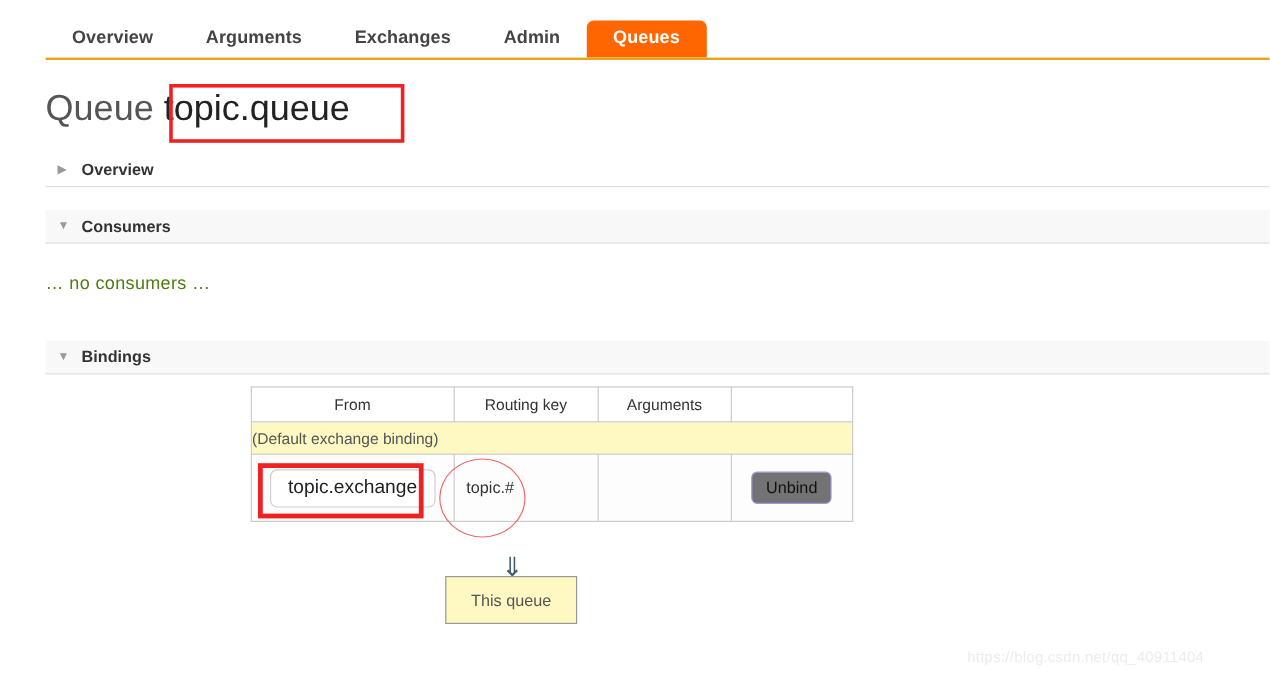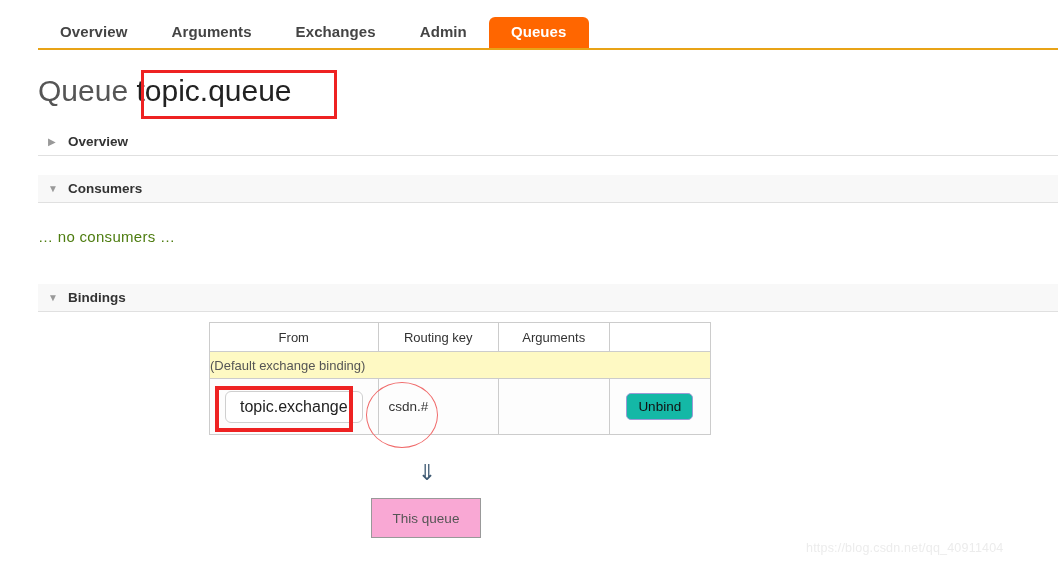--- a/index.html
+++ b/index.html
@@ -182,21 +182,21 @@
     cursor: pointer;
   }
   .rkey-text {
     display: block;
     padding-left: 10px;
     font-size: 13.5px;
     color: #333;
   }
   .btn-unbind {
     display: inline-block;
-    background: #14b8a6;
+    background: #737373;
     border: 1px solid #9a9ad6;
     border-radius: 5px;
     padding: 4px 11px;
     font-size: 13.5px;
     color: #111;
     line-height: 17px;
     cursor: pointer;
     font-family: "Liberation Sans", sans-serif;
   }
 
@@ -231,26 +231,26 @@
     top: 460px;
     width: 28px;
     text-align: center;
     font-size: 22px;
     color: #3f5a73;
     line-height: 26px;
   }
   #this-queue-box {
     position: absolute;
     left: 371px;
-    top: 498px;
+    top: 480px;
     width: 110px;
     height: 40px;
     box-sizing: border-box;
     border: 1px solid #999;
-    background: #f9a8d4;
+    background: #fef9c3;
     display: flex;
     align-items: center;
     justify-content: center;
     font-size: 13.5px;
     color: #555;
   }
 
   
   #watermark {
     position: absolute;
@@ -310,21 +310,21 @@
   </thead>
   <tbody>
     <tr class="default-binding-row">
       <td colspan="4">(Default exchange binding)</td>
     </tr>
     <tr class="binding-row">
       <td class="cell-center">
         <span class="link-pill">topic.exchange</span>
       </td>
       <td>
-        <span class="rkey-text">csdn.#</span>
+        <span class="rkey-text">topic.#</span>
       </td>
       <td></td>
       <td class="cell-center">
         <span class="btn-unbind">Unbind</span>
       </td>
     </tr>
   </tbody>
 </table>
 
 <div id="annot-exchange-box"></div>

